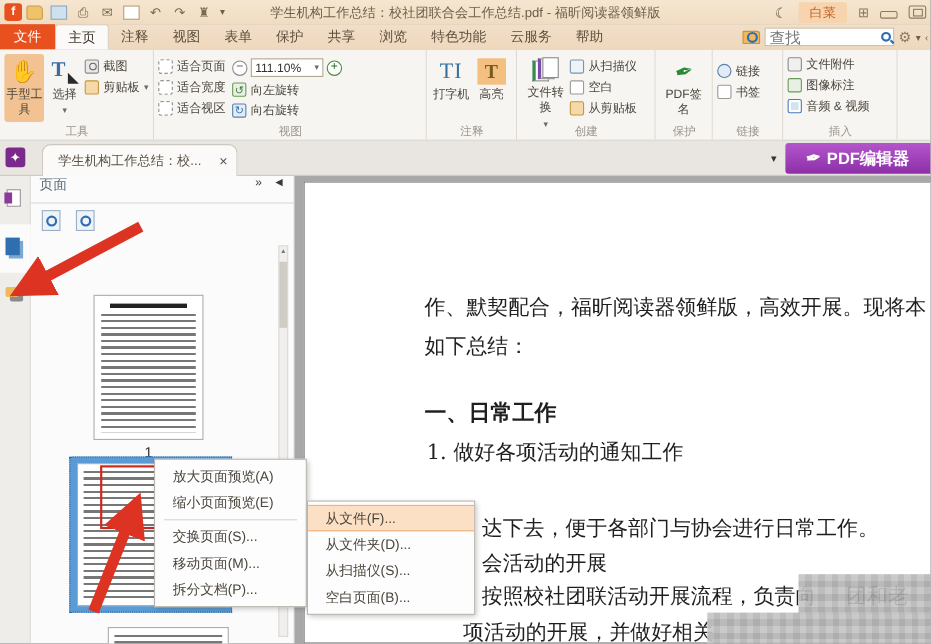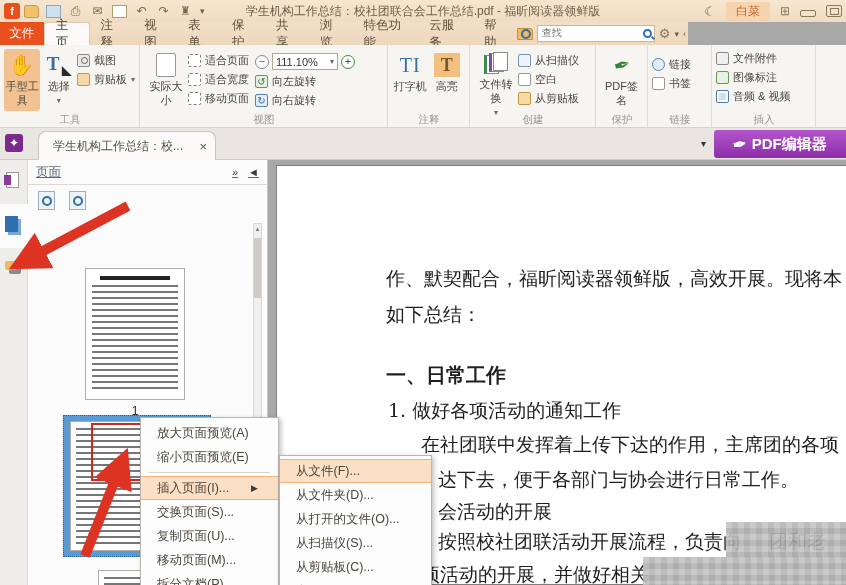--- a/index.html
+++ b/index.html
@@ -17,29 +17,29 @@
   .t-title { position:absolute; left:0; right:0; text-align:center; font-size:12px; color:#6f5f49; pointer-events:none; }
   .t-right { margin-left:auto; display:flex; align-items:center; gap:10px; z-index:2; }
   .userbadge { background:#f7d4ad; color:#c2672a; padding:1px 10px; font-size:12px; border-radius:2px; }
   .winbtn { width:16px; height:12px; border:1px solid #8a7a60; border-radius:2px; position:relative; }
   .winbtn.min { height:7px; margin-top:4px; }
   .winbtn.restore::after { content:""; position:absolute; left:3px; top:2px; width:7px; height:5px; border:1px solid #8a7a60; }
   .gridicon { color:#8a7a60; font-size:12px; line-height:12px; }
   .moonicon { color:#6f5f49; font-size:13px; }
 
   
-  .menubar { position:absolute; left:0; top:22px; width:688px; height:23px; background:linear-gradient(#f2dfc8,#eed8bd); display:flex; align-items:stretch; }
+  .menubar { position:absolute; left:0; top:22px; width:846px; height:23px; background:linear-gradient(#f2dfc8,#eed8bd); display:flex; align-items:stretch; }
   .filebtn { width:50px; background:#e8501e; color:#fff; font-size:12.5px; display:flex; align-items:center; justify-content:center; }
   .mtab { padding:0 11px; display:flex; align-items:center; font-size:12.5px; color:#5d4f3d; }
   .mtab.sel { background:#fbfaf8; border:1px solid #d8cbb8; border-bottom:none; border-radius:3px 3px 0 0; color:#3f372c; }
   .findwrap { margin-left:auto; display:flex; align-items:center; gap:4px; padding-right:2px; }
   .foldersearch { width:16px; height:12px; background:#f0b95e; border:1px solid #c8903a; border-radius:1px 3px 1px 1px; position:relative; }
   .foldersearch::after { content:""; position:absolute; right:1px; top:0px; width:6px; height:6px; border:2px solid #2f6fb0; border-radius:50%; }
   .findbox { width:118px; height:17px; background:#fff; border:1px solid #cbb896; display:flex; align-items:center; padding:0 2px 0 4px; }
-  .findbox input { flex:1; border:none; outline:none; font-size:10px; color:#555; min-width:0; background:transparent; font-family:Liberation Mono, monospace; }
+  .findbox input { flex:1; border:none; outline:none; font-size:14px; color:#555; min-width:0; background:transparent; font-family:Liberation Sans, sans-serif; }
   .mag { width:9px; height:9px; border:2px solid #2f6fb0; border-radius:50%; position:relative; flex:none; }
   .mag::after { content:""; position:absolute; left:6px; top:6px; width:4px; height:2px; background:#2f6fb0; transform:rotate(45deg); }
   .gear { color:#8a7a60; font-size:13px; }
   .smallarrow { color:#6f5f49; font-size:9px; }
 
   
   .ribbon { position:absolute; left:0; top:45px; width:846px; height:83px; background:#f7f5f2; border-bottom:1px solid #d9d4cc; display:flex; }
   .grp { position:relative; display:flex; align-items:flex-start; padding:4px 4px 14px 4px; border-right:1px solid #e0dbd2; }
   .bigbtn { width:44px; height:62px; display:flex; flex-direction:column; align-items:center; justify-content:flex-start; gap:2px; border-radius:3px; padding-top:3px; }
   .bigbtn .bicon { width:26px; height:26px; display:flex; align-items:center; justify-content:center; font-size:20px; }
@@ -94,21 +94,21 @@
   
   .rail { position:absolute; left:0; top:160px; width:28px; height:425px; background:#efedea; border-right:1px solid #dcd9d4; }
   .railbtn { position:relative; width:28px; height:44px; }
   .railbtn.active { background:#fbfbfb; }
   .rb-bookmark { position:absolute; left:6px; top:12px; width:13px; height:16px; background:#fff; border:1px solid #999; }
   .rb-bookmark::before { content:""; position:absolute; left:-3px; top:2px; width:7px; height:10px; background:#8a3a9a; }
   .rb-pages { position:absolute; left:5px; top:12px; width:13px; height:16px; background:#2f6fb0; box-shadow:3px 3px 0 #7aa8d0; }
   .rb-comment { position:absolute; left:5px; top:13px; width:12px; height:9px; background:#f0b95e; border-radius:2px; box-shadow:4px 4px 0 #8a8a8a; }
 
   .panel { position:absolute; left:28px; top:160px; width:240px; height:425px; background:#fbfbfb; border-right:1px solid #c9c6c0; }
-  .panelhead { height:25px; border-bottom:1px solid #ddd9d3; display:flex; align-items:center; padding:0 8px; color:#5a6a7a; font-size:12.5px;text-decoration:underline; }
+  .panelhead { height:25px; border-bottom:1px solid #ddd9d3; display:flex; align-items:flex-start; padding:0 8px; color:#5a6a7a; font-size:12.5px; }
   .panelhead .ph-icons { margin-left:auto; display:flex; gap:10px; color:#3a3a3a; font-size:11px; }
   .paneltools { height:30px; display:flex; align-items:center; gap:14px; padding:0 10px; }
   .thumbzoom { width:17px; height:19px; background:#eef3f8; border:1px solid #9ab0c5; position:relative; }
   .thumbzoom::after { content:""; position:absolute; right:2px; bottom:3px; width:6px; height:6px; border:2px solid #2f6fb0; border-radius:50%; }
   .thumbs { position:relative; height:370px; }
 
   .thumb1 { position:absolute; left:57px; top:53px; width:100px; height:132px; background:#fff; border:1px solid #b0aca6; padding:7px 6px; }
   .fake-title { height:4px; background:#222; margin:0 8px 5px 8px; }
   .fake-lines { height:100%; background:repeating-linear-gradient(#777 0 2px, transparent 2px 6px); }
   .pagenum1 { position:absolute; left:57px; top:188px; width:100px; text-align:center; font-size:13px; color:#333; }
@@ -229,38 +229,32 @@
       </div>
       <div class="ritem">
         <span class="sicon ic-clip"></span>
         <span>剪贴板</span>
         <span class="dd">▾</span>
       </div>
     </div>
   </div>
 
   <div class="grp" style="width:248px">
-    <div class="bigbtn">
-      <span class="bicon">
-          <span class="sicon ic-page" style="width:20px;height:24px"></span>
-        </span>
-      <span class="blabel">实际大小</span>
-    </div>
     <div class="ricol">
       <div class="ritem">
         <span class="sicon ic-fit"></span>
         <span>适合页面</span>
       </div>
       <div class="ritem">
         <span class="sicon ic-fit"></span>
         <span>适合宽度</span>
       </div>
       <div class="ritem">
         <span class="sicon ic-fit"></span>
-        <span>移动页面</span>
+        <span>适合视区</span>
       </div>
     </div>
     <div class="ricol" style="padding-left:6px">
       <div class="zoomrow">
         <span class="zcirc">−</span>
         <span class="zbox">
           <span>111.10%</span>
           <span class="dd">▾</span>
         </span>
         <span class="zcirc plus">+</span>
@@ -424,52 +418,44 @@
     </div>
   </div>
 </div>
 
 <div class="docarea">
   <div class="docpage">
     <div class="dline dl0">作、默契配合，福昕阅读器领鲜版，高效开展。现将本</div>
     <div class="dline dl1">如下总结：</div>
     <div class="dline dl2">一、日常工作</div>
     <div class="dline dl3">1. 做好各项活动的通知工作</div>
-    <div class="dline dl4">在社团联中发挥着上传下达的作用，主席团的各项</div>
     <div class="dline dl6">会活动的开展</div>
     <div class="dline dl5">达下去，便于各部门与协会进行日常工作。</div>
     <div class="dline dl7">按照校社团联活动开展流程，负责向</div>
     <div class="dline dl8">项活动的开展，并做好相关</div>
     <div class="dline dfrag">团和老</div>
     <div class="blur blur1"></div>
     <div class="blur blur2"></div>
   </div>
 </div>
 
 <div class="ctxmenu">
   <div class="mi">放大页面预览(A)</div>
   <div class="mi">缩小页面预览(E)</div>
   <div class="msep"></div>
-  <div class="mi hl">
-    <span>插入页面(I)...</span>
-    <span class="sub-arrow">▶</span>
-  </div>
   <div class="mi">交换页面(S)...</div>
-  <div class="mi">复制页面(U)...</div>
   <div class="mi">移动页面(M)...</div>
   <div class="mi">拆分文档(P)...</div>
 
 </div>
 
 <div class="submenu">
   <div class="mi hl">从文件(F)...</div>
   <div class="mi">从文件夹(D)...</div>
-  <div class="mi">从打开的文件(O)...</div>
   <div class="mi">从扫描仪(S)...</div>
-  <div class="mi">从剪贴板(C)...</div>
   <div class="mi">空白页面(B)...</div>
 </div>
 
 <svg class="arrowsvg arr1" width="140" height="95" viewBox="0 0 140 95">
   <defs>
     <marker id="ah1" markerWidth="4" markerHeight="4" refX="1.6" refY="2" orient="auto">
       <path d="M0,0 L4,2 L0,4 z" fill="#dd3322"></path>
     </marker>
   </defs>
   <line x1="128" y1="10" x2="30" y2="62" stroke="#dd3322" stroke-width="10" marker-end="url(#ah1)"></line>

